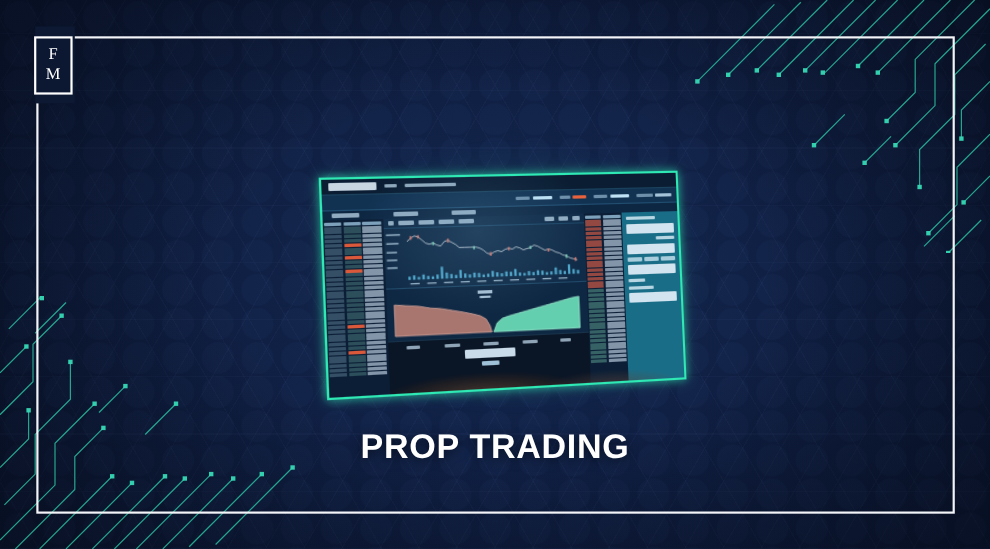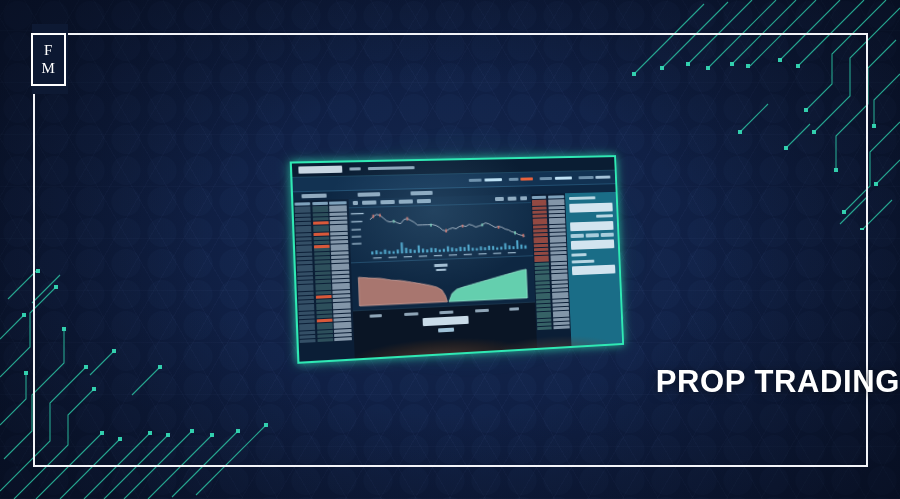--- a/index.html
+++ b/index.html
@@ -64,21 +64,21 @@
     z-index:6;
   }
   .logo-box span{
     color:#ffffff;font-size:15px;line-height:15px;font-weight:400;
     letter-spacing:.5px;font-family:"Liberation Serif", serif;
   }
   .logo-f{margin-bottom:3px;}
 
   
   .title{
-    position:absolute;left:0;right:0;top:364px;text-align:right;
+    position:absolute;left:0;right:0;top:388px;text-align:center;
     color:#ffffff;font-size:31px;font-weight:bold;letter-spacing:.6px;
     text-shadow:0 2px 10px rgba(0,0,0,.55);
     z-index:6;
   }
 
   
   .monitor-wrap{
     position:absolute;left:297px;top:142px;width:334px;height:220px;
     z-index:5;
   }

